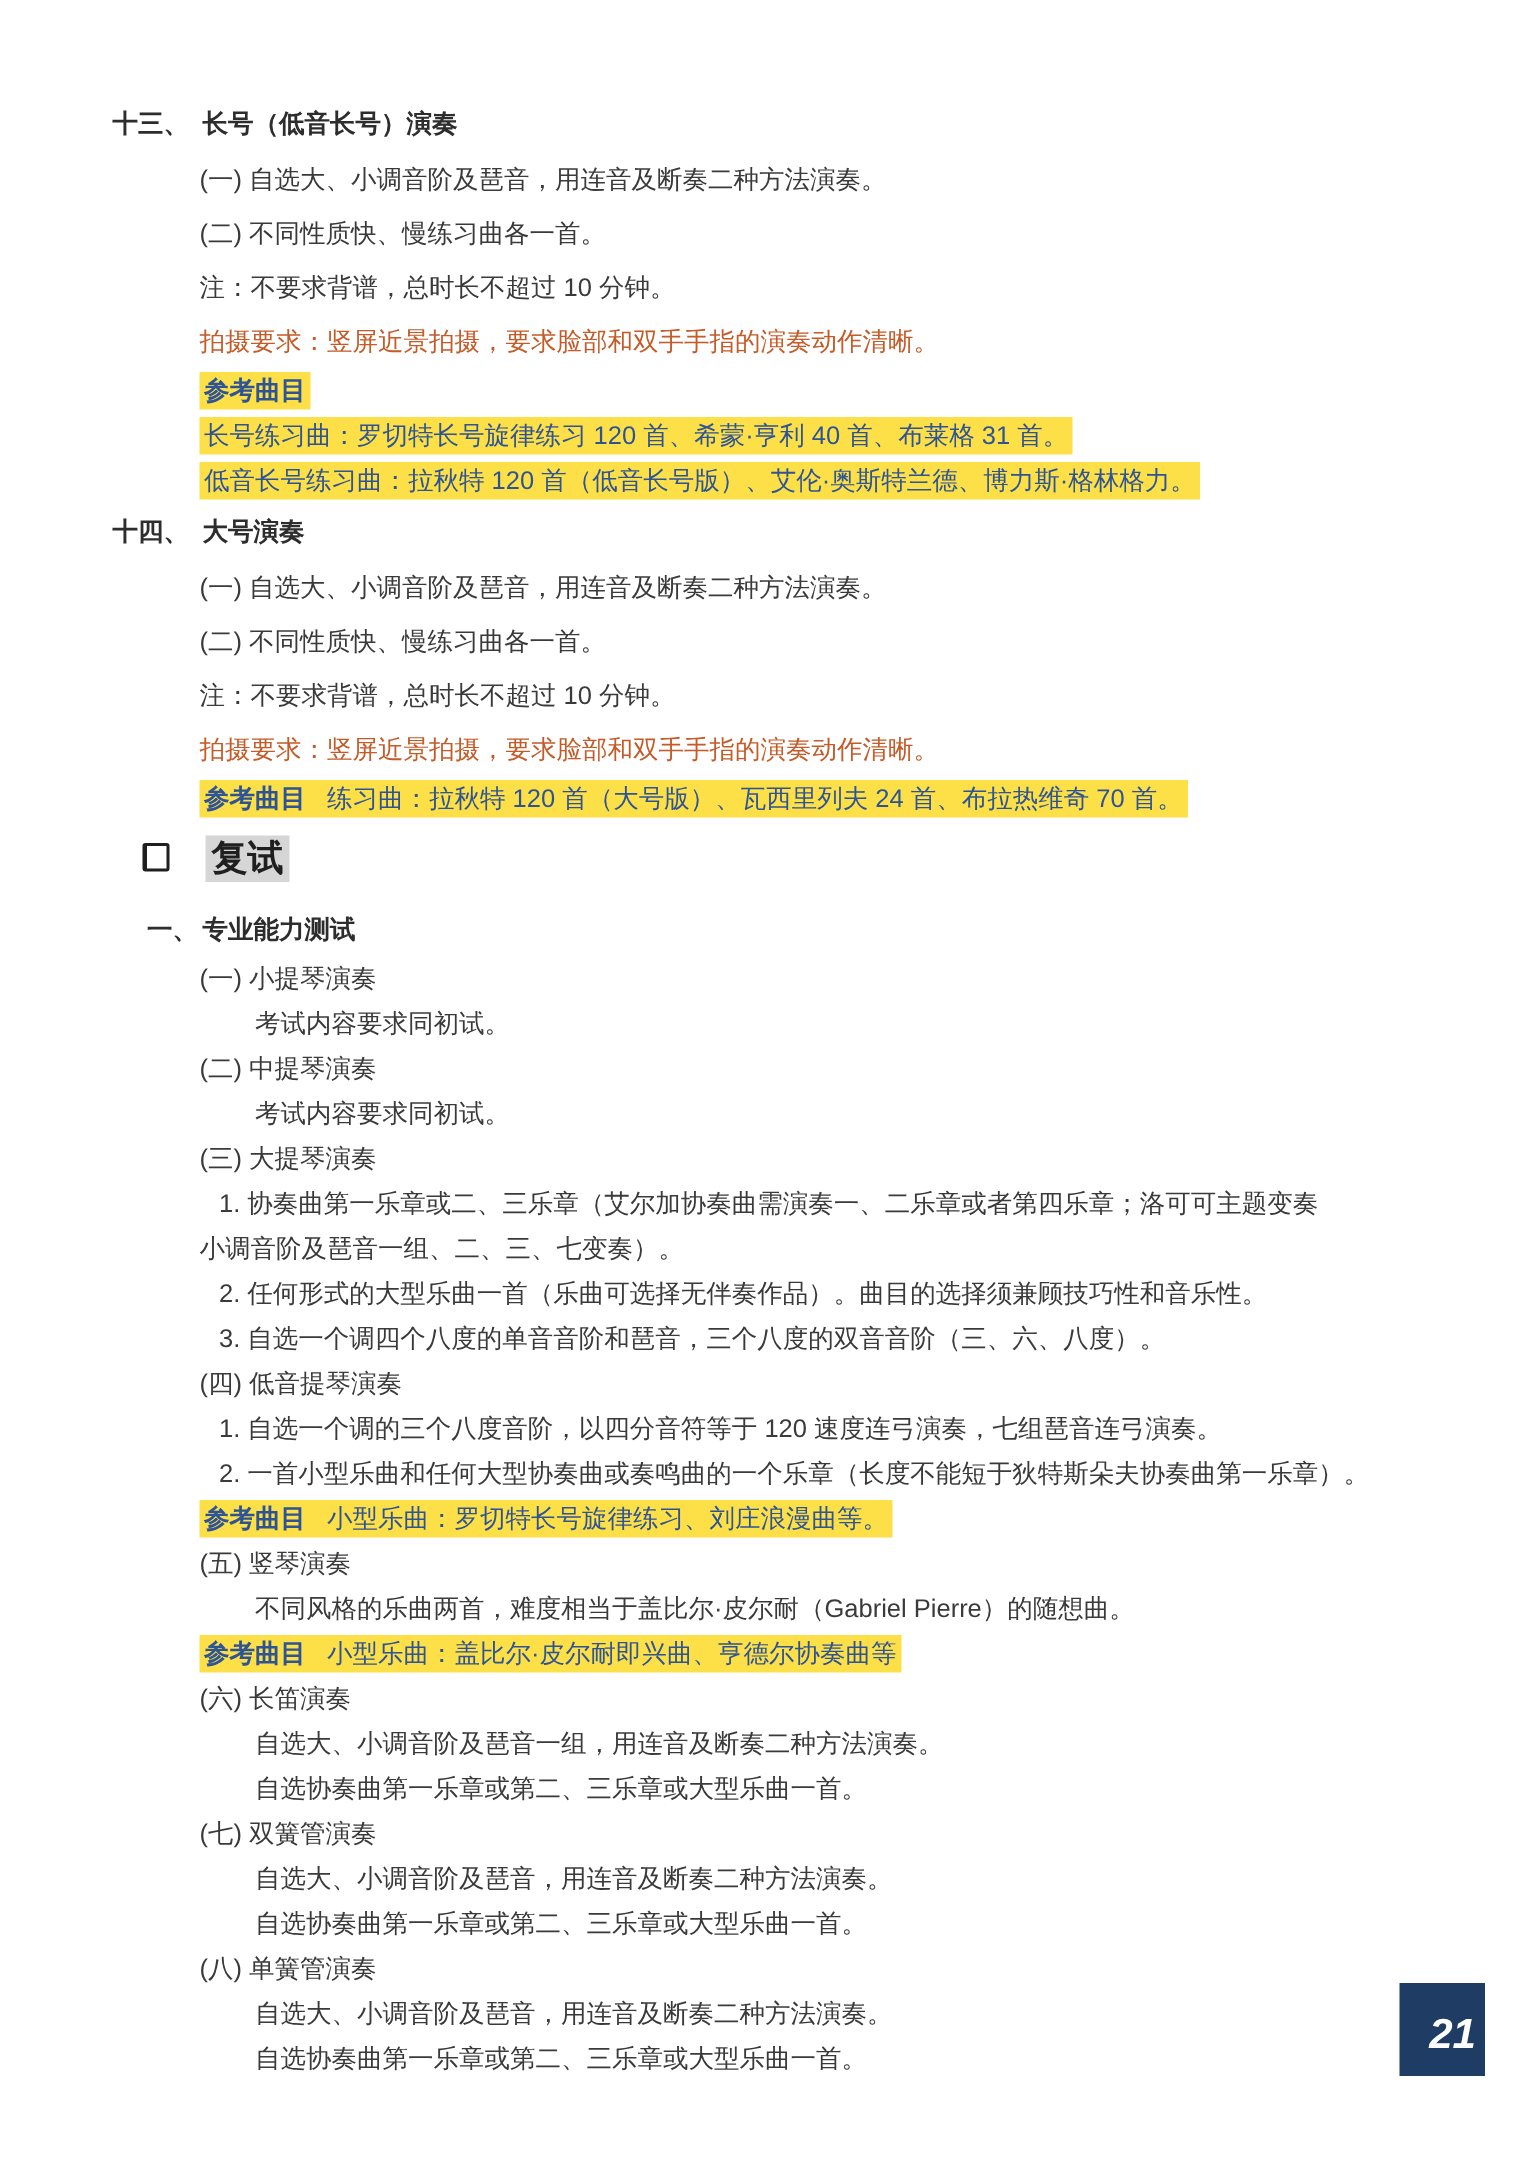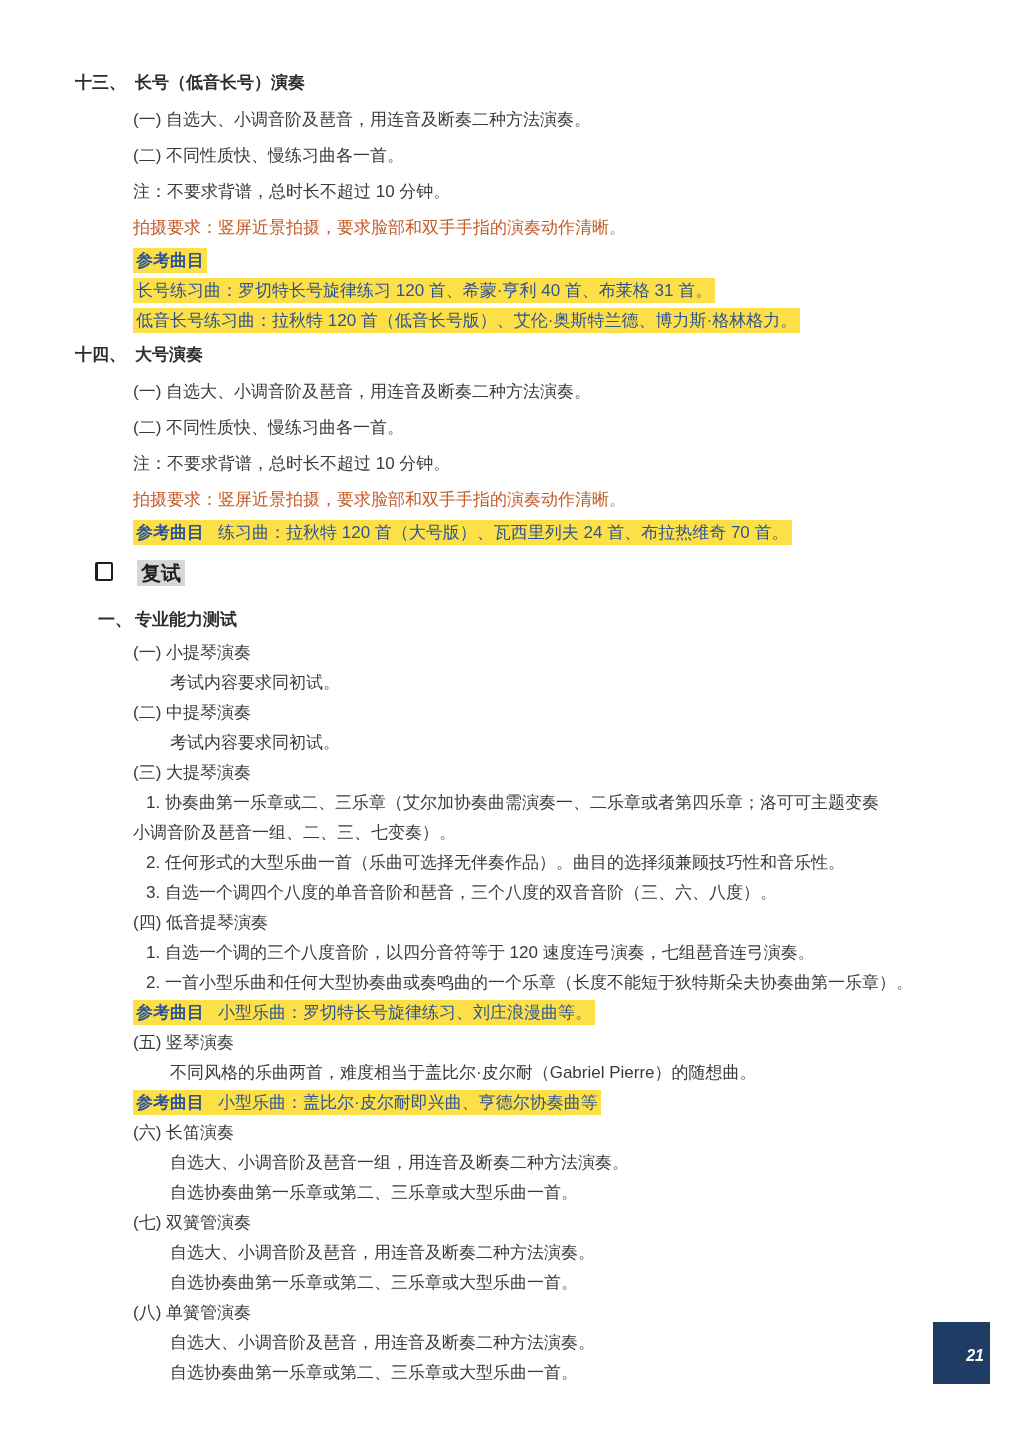--- a/index.html
+++ b/index.html
@@ -80,42 +80,42 @@
     display: inline-block;
     width: 13px;
     height: 15px;
     border: 2px solid #1f1f1f;
     border-left-width: 3px;
     border-radius: 2px;
     margin-right: 24px;
     vertical-align: -1px;
   }
   .bullet-text {
-    font-size: 20px;
+    font-size: 24px;
     font-weight: bold;
     color: #1f1f1f;
     background: #d6d6d6;
     padding: 2px 4px;
   }
   .page-num-box {
     position: absolute;
     left: 933px;
     top: 1322px;
     width: 57px;
     height: 62px;
     background: #1f3c64;
     display: flex;
     align-items: center;
     justify-content: flex-end;
   }
   .page-num-box .num {
     color: #ffffff;
     font-weight: bold;
     font-style: italic;
-    font-size: 16px;
+    font-size: 28px;
     padding-right: 6px;
     padding-top: 6px;
   }
 </style>
 </head>
 <body>
 
 <div class="page">
   <div class="content" id="doc-content">
       <div class="line sec"><span class="sec-num">十三、</span><span>长号（低音长号）演奏</span></div>

